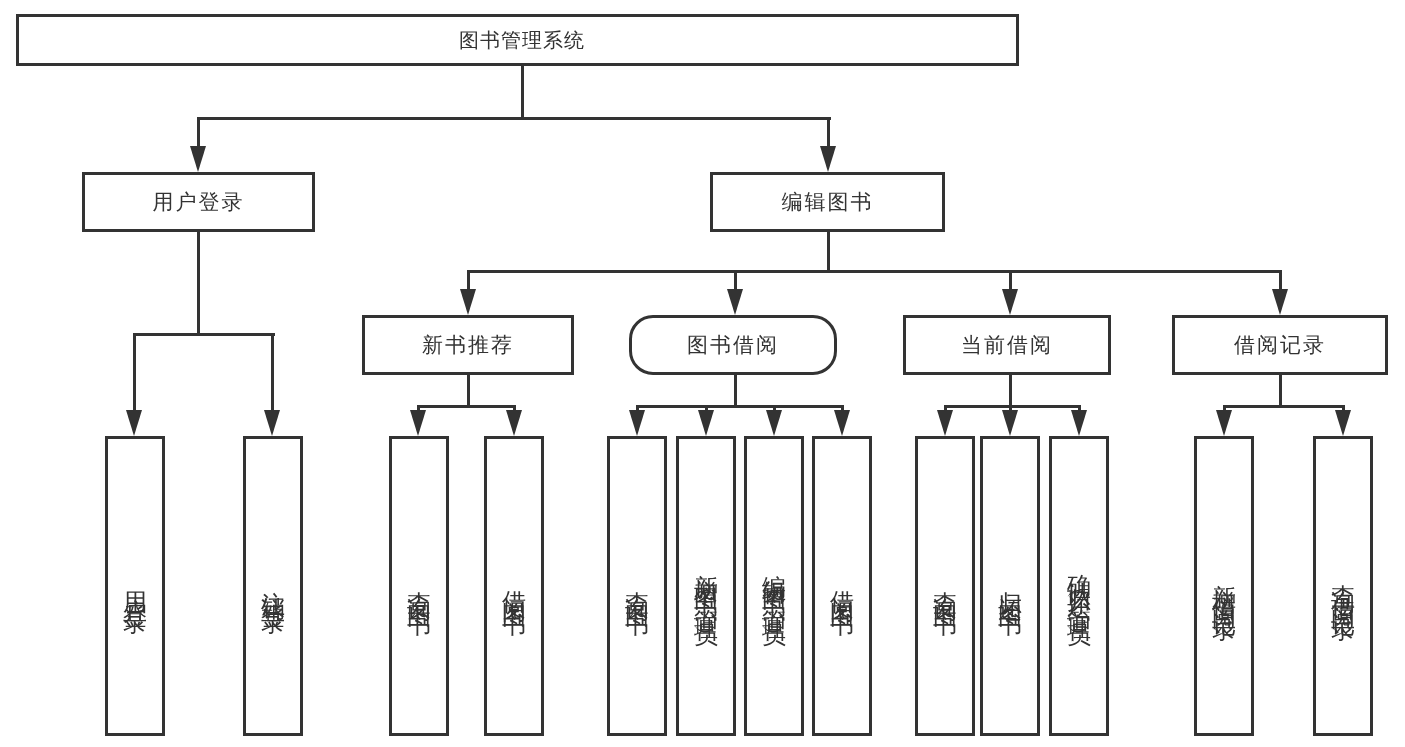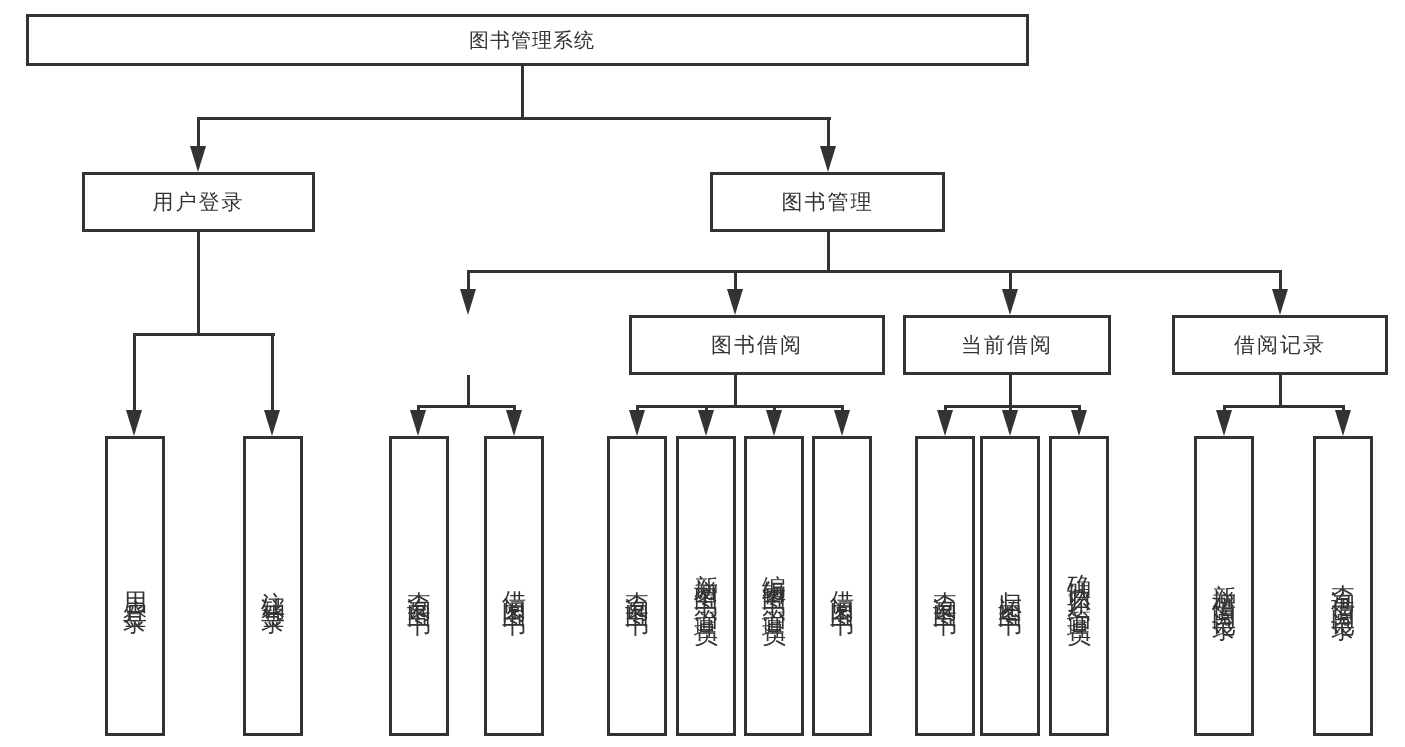--- a/index.html
+++ b/index.html
@@ -31,51 +31,52 @@
     position:absolute; right:6px; bottom:3px;
     font-size:21px; color:var(--watermark,#b3b3b3); z-index:10;
     letter-spacing:1px;
   }
 </style>
 </head>
 <body>
 
 <div id="stage">
 
-  <div class="node h root" style="left:26px; top:14px; width:1003px; height:52px;padding-left:9px;">图书管理系统</div>
+  <div class="node h root" style="left:16px; top:14px; width:1003px; height:52px;padding-left:9px;">图书管理系统</div>
 
   <div class="vline" style="left:521px; top:66px; height:52px;"></div>
   <div class="hline" style="left:197px; top:117px; width:634px;"></div>
   <div class="vline" style="left:197px; top:117px; height:31px;"></div>
   <div class="vline" style="left:827px; top:117px; height:31px;"></div>
   <div class="arrow" style="left:190px; top:146px;"></div>
   <div class="arrow" style="left:820px; top:146px;"></div>
 
   <div class="node h" style="left:82px;  top:172px; width:233px; height:60px;">用户登录</div>
-  <div class="node h" style="left:710px; top:172px; width:235px; height:60px;">图书管理</div>
+  <div class="node h" style="left:710px; top:172px; width:235px; height:60px;">编辑图书</div>
 
   <div class="vline" style="left:197px; top:232px; height:103px;"></div>
   <div class="hline" style="left:133px; top:333px; width:142px;"></div>
   <div class="vline" style="left:133px; top:333px; height:79px;"></div>
   <div class="vline" style="left:271px; top:333px; height:79px;"></div>
   <div class="arrow" style="left:126px; top:410px;"></div>
   <div class="arrow" style="left:264px; top:410px;"></div>
 
   <div class="vline" style="left:827px; top:232px; height:40px;"></div>
   <div class="hline" style="left:467px; top:270px; width:815px;"></div>
   <div class="vline" style="left:467px;  top:270px; height:21px;"></div>
   <div class="vline" style="left:734px;  top:270px; height:21px;"></div>
   <div class="vline" style="left:1009px; top:270px; height:21px;"></div>
   <div class="vline" style="left:1279px; top:270px; height:21px;"></div>
   <div class="arrow" style="left:460px;  top:289px;"></div>
   <div class="arrow" style="left:727px;  top:289px;"></div>
   <div class="arrow" style="left:1002px; top:289px;"></div>
   <div class="arrow" style="left:1272px; top:289px;"></div>
 
-  <div class="node h" style="left:629px;  top:315px; width:256px; height:60px;">图书借阅</div>
+  <div class="node h" style="left:362px;  top:315px; width:212px; height:60px;">新书推荐</div>
+  <div class="node h" style="left:629px;  top:315px; width:208px; height:60px;border-radius:24px;">图书借阅</div>
   <div class="node h" style="left:903px;  top:315px; width:208px; height:60px;">当前借阅</div>
   <div class="node h" style="left:1172px; top:315px; width:216px; height:60px;">借阅记录</div>
 
   <div class="vline" style="left:467px; top:375px; height:32px;"></div>
   <div class="hline" style="left:417px; top:405px; width:99px;"></div>
   <div class="vline" style="left:417px; top:405px; height:9px;"></div>
   <div class="vline" style="left:513px; top:405px; height:9px;"></div>
   <div class="arrow" style="left:410px; top:410px;"></div>
   <div class="arrow" style="left:506px; top:410px;"></div>
 

